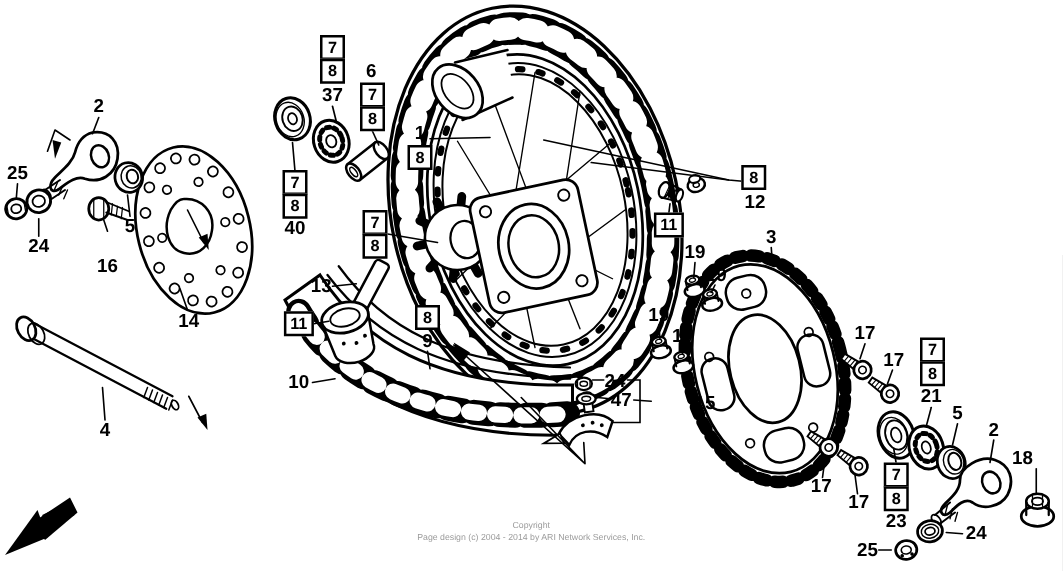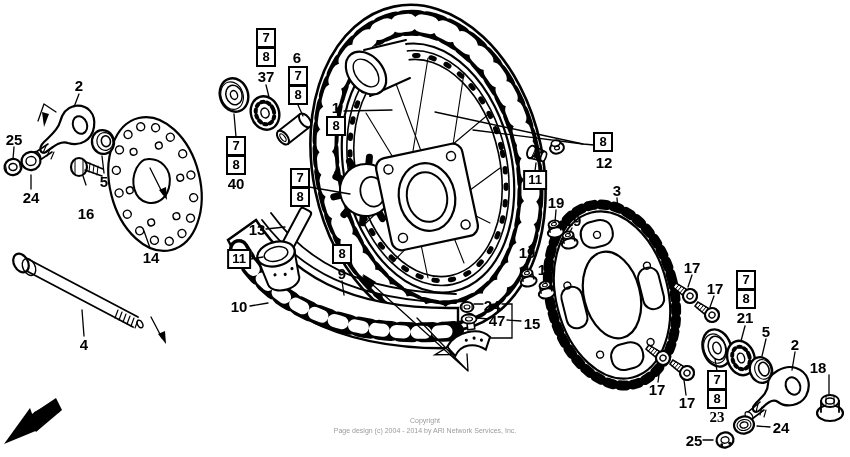--- a/index.html
+++ b/index.html
@@ -396,34 +396,34 @@
       <div class="callout boxed" style="left: 603px; top: 142px;">8</div>
       <div class="callout" style="left: 604px; top: 162px;">12</div>
       <div class="callout boxed" style="left: 535px; top: 180px;">11</div>
       <div class="callout" style="left: 617px; top: 190px;">3</div>
       <div class="callout" style="left: 556px; top: 202px;">19</div>
       <div class="callout" style="left: 573px; top: 220px;">19</div>
       <div class="callout" style="left: 527px; top: 252px;">19</div>
       <div class="callout" style="left: 546px; top: 269px;">19</div>
       <div class="callout" style="left: 492px; top: 305px;">24</div>
       <div class="callout" style="left: 497px; top: 320px;">47</div>
-      <div class="callout" style="left: 532px; top: 323px;">15</div>
+      <div class="callout" style="left: 564px; top: 323px;">15</div>
       <div class="callout" style="left: 692px; top: 267px;">17</div>
       <div class="callout" style="left: 715px; top: 288px;">17</div>
       <div class="callout boxed" style="left: 746px; top: 280px;">7</div>
       <div class="callout boxed" style="left: 746px; top: 299px;">8</div>
       <div class="callout" style="left: 745px; top: 317px; text-align: right;">21</div>
       <div class="callout" style="left: 766px; top: 331px;">5</div>
       <div class="callout" style="left: 795px; top: 344px;">2</div>
       <div class="callout" style="left: 818px; top: 367px;">18</div>
       <div class="callout" style="left: 657px; top: 389px;">17</div>
       <div class="callout" style="left: 687px; top: 402px;">17</div>
       <div class="callout boxed" style="left: 717px; top: 380px;">7</div>
       <div class="callout boxed" style="left: 717px; top: 399px;">8</div>
-      <div class="callout" style="left: 717px; top: 417px; font-family: Liberation Serif, serif;">23</div>
+      <div class="callout" style="left: 717px; top: 417px;">23</div>
       <div class="callout" style="left: 781px; top: 427px;">24</div>
       <div class="callout" style="left: 694px; top: 440px;">25</div>
     </div>
 
   <div id="fr-label">FR.</div>
 
   <div id="footer">
     <div>Copyright</div>
     <div>Page design (c) 2004 - 2014 by ARI Network Services, Inc.</div>
   </div>

